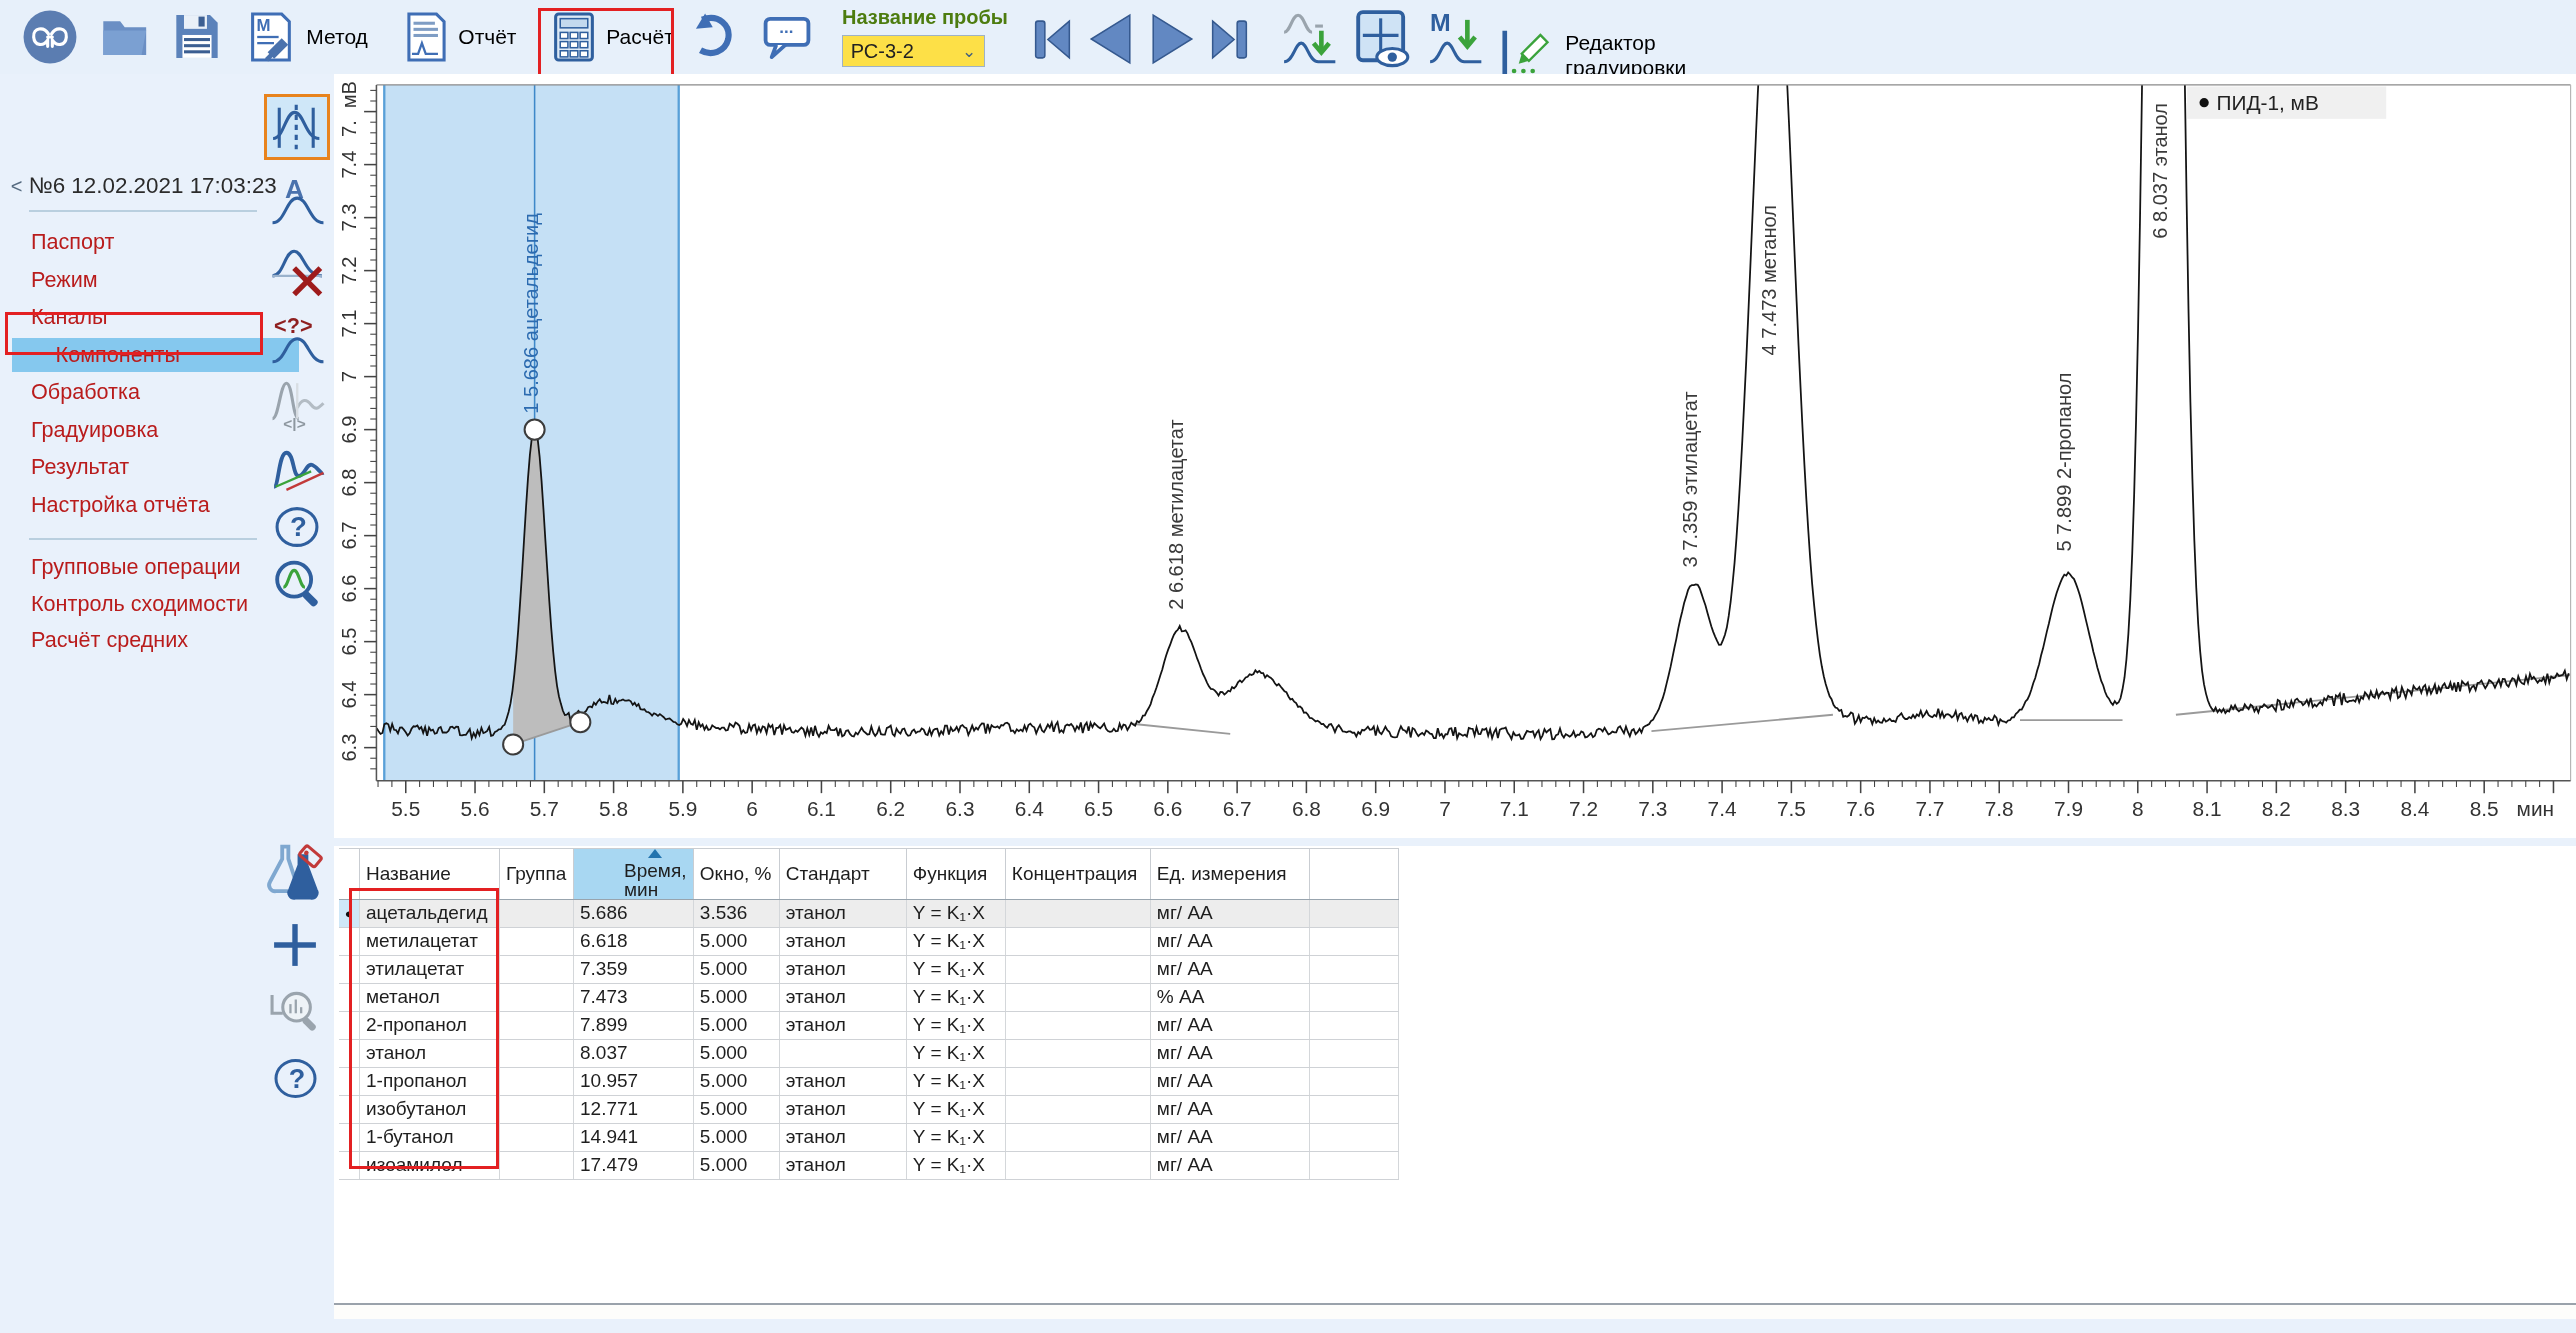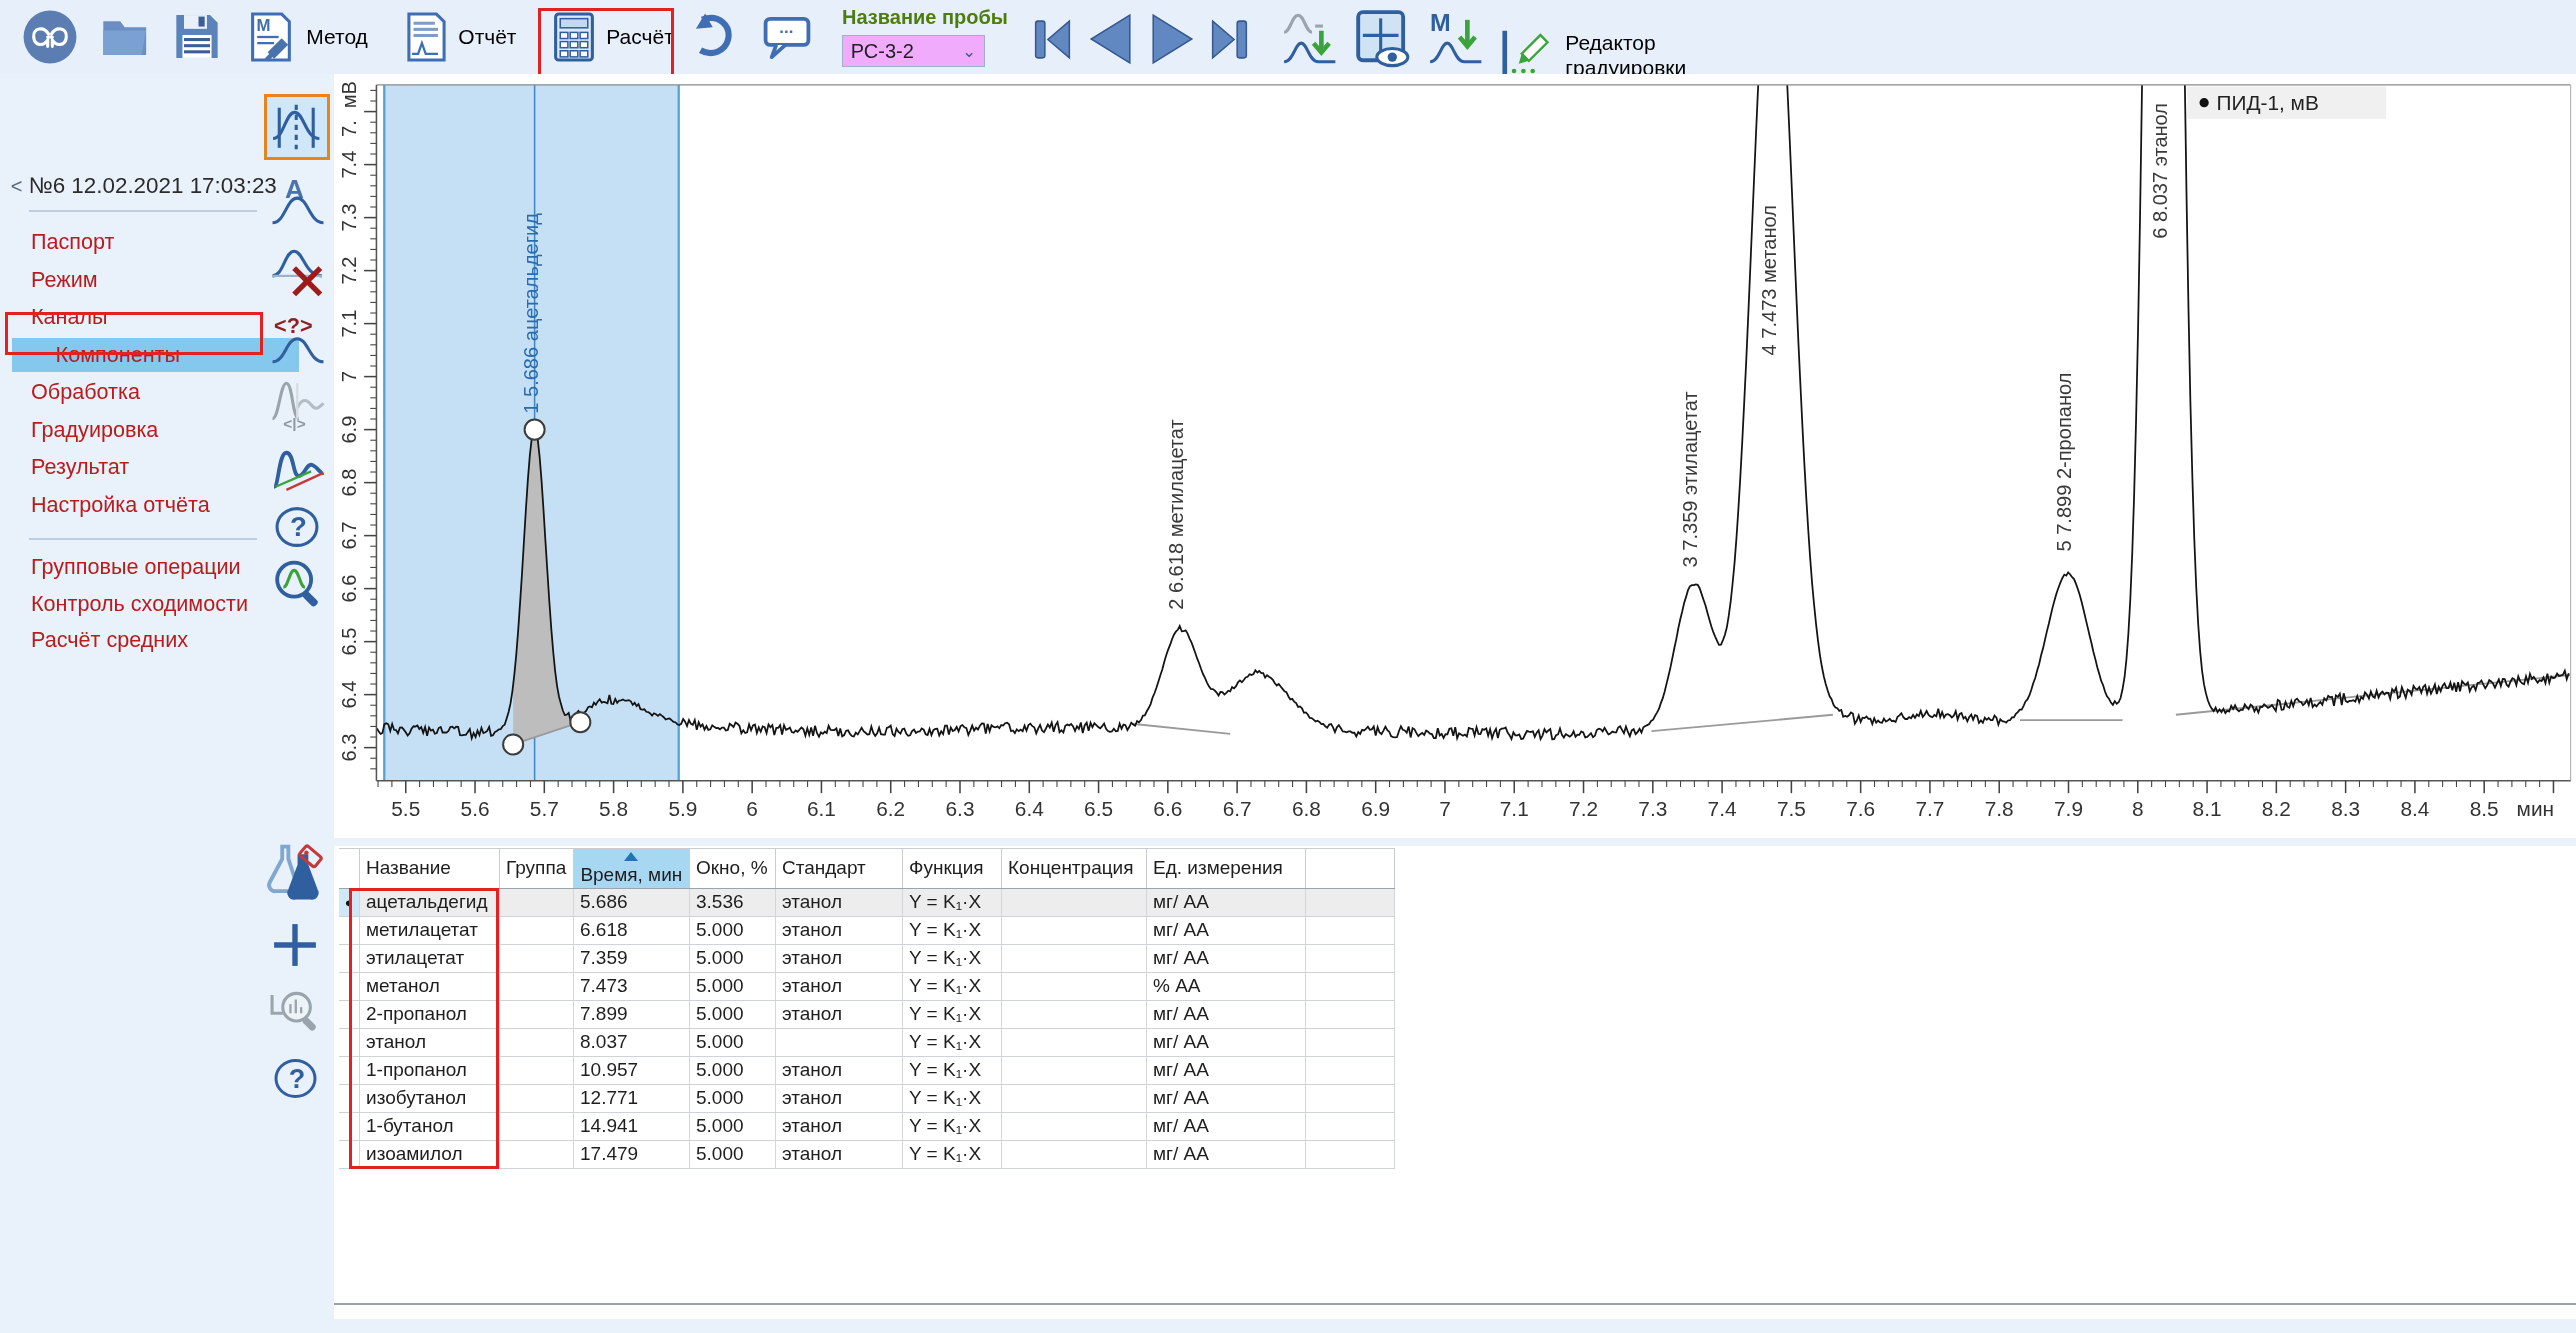--- a/index.html
+++ b/index.html
@@ -10,42 +10,42 @@
     color:#1b1b1b;
   }
   .abs{position:absolute;}
   
   .toolbar{left:0;top:0;width:2576px;height:74px;background:#e7f0fa;}
   .tb-item{position:absolute;display:flex;align-items:center;gap:9.3px;}
   .tb-label{font-size:21px;color:#000000;}
   .red-frame{position:absolute;border:3.1px solid #e32022;box-sizing:border-box;background:transparent;pointer-events:none;}
   .orange-frame{position:absolute;border:3.1px solid #e8831d;box-sizing:border-box;}
   .sample-label{position:absolute;font-size:20px;font-weight:bold;color:#4d7c0f;}
-  .combo{position:absolute;width:143px;height:32px;background:#f0abfc;border:1.5px solid #9fb2c5;box-sizing:border-box;
+  .combo{position:absolute;width:143px;height:32px;background:#fde047;border:1.5px solid #9fb2c5;box-sizing:border-box;
          display:flex;align-items:center;justify-content:space-between;padding:0 7.7px;font-size:20px;color:#222;}
   .combo .chev{color:#44617e;font-size:17px;}
   
   .sidebar{left:0;top:74px;width:334px;height:1260px;background:#e9f1fb;}
   .sb-header{position:absolute;left:10.8px;top:99px;font-size:22.4px;color:#2b2b2b;display:flex;gap:6.2px;align-items:center;}
   .sb-caret{color:#566b80;font-size:20px;}
   .sb-divider{position:absolute;left:29px;width:228px;height:1.5px;background:#b9cfdf;}
   .nav-item{position:absolute;left:31px;width:224px;height:34px;line-height:34px;font-size:21.6px;color:#b91c1c;cursor:default;}
   .nav-item.selected{background:#85c8ee;left:11.6px;padding-left:19px;width:243px;}
   
   .chart-panel{left:334px;top:74px;width:2242px;height:764px;background:#ffffff;}
   .table-panel{left:334px;top:846px;width:2242px;height:457px;background:#ffffff;border-bottom:3.1px solid #9aa2ab;box-sizing:content-box;}
   .bottom-strip{left:334px;top:1305px;width:2242px;height:14px;background:#fdfdfb;}
   
   .tool-icon{position:absolute;display:flex;align-items:center;justify-content:center;}
   
   table.grid{border-collapse:collapse;table-layout:fixed;font-size:19px;color:#1e1e1e;background:#bef264;}
   table.grid th{font-weight:normal;text-align:left;padding:0 6.2px;border-right:0.8px solid #c9cdd2;border-bottom:1.5px solid #98a4ae;border-top:0.8px solid #c9cdd2;height:39px;background:#fff;vertical-align:middle;}
   table.grid td{padding:0 6.2px;border-right:0.8px solid #d4d7da;border-bottom:0.8px solid #cfd2d6;height:27px;background:#fff;white-space:nowrap;overflow:hidden;}
   table.grid th.sorted{background:#a8d7f2;}
-  table.grid th .sortwrap{display:flex;flex-direction:column;align-items:center;line-height:1;}
+  table.grid th .sortwrap{display:flex;flex-direction:column;align-items:center;line-height:1;margin-left:44px;}
   .sort-tri{width:0;height:0;border-left:7px solid transparent;border-right:7px solid transparent;border-bottom:9.3px solid #2274ae;margin-bottom:3.1px;}
   tr.row-selected td{background:#ededed;}
   tr.row-selected td.sel-cell{background:#cfe8f8;}
   td.sel-cell{text-align:center;padding:0;font-size:13px;color:#111;}
   text{user-select:none;}
 </style>
 </head>
 <body>
 
 <div class="abs toolbar">

